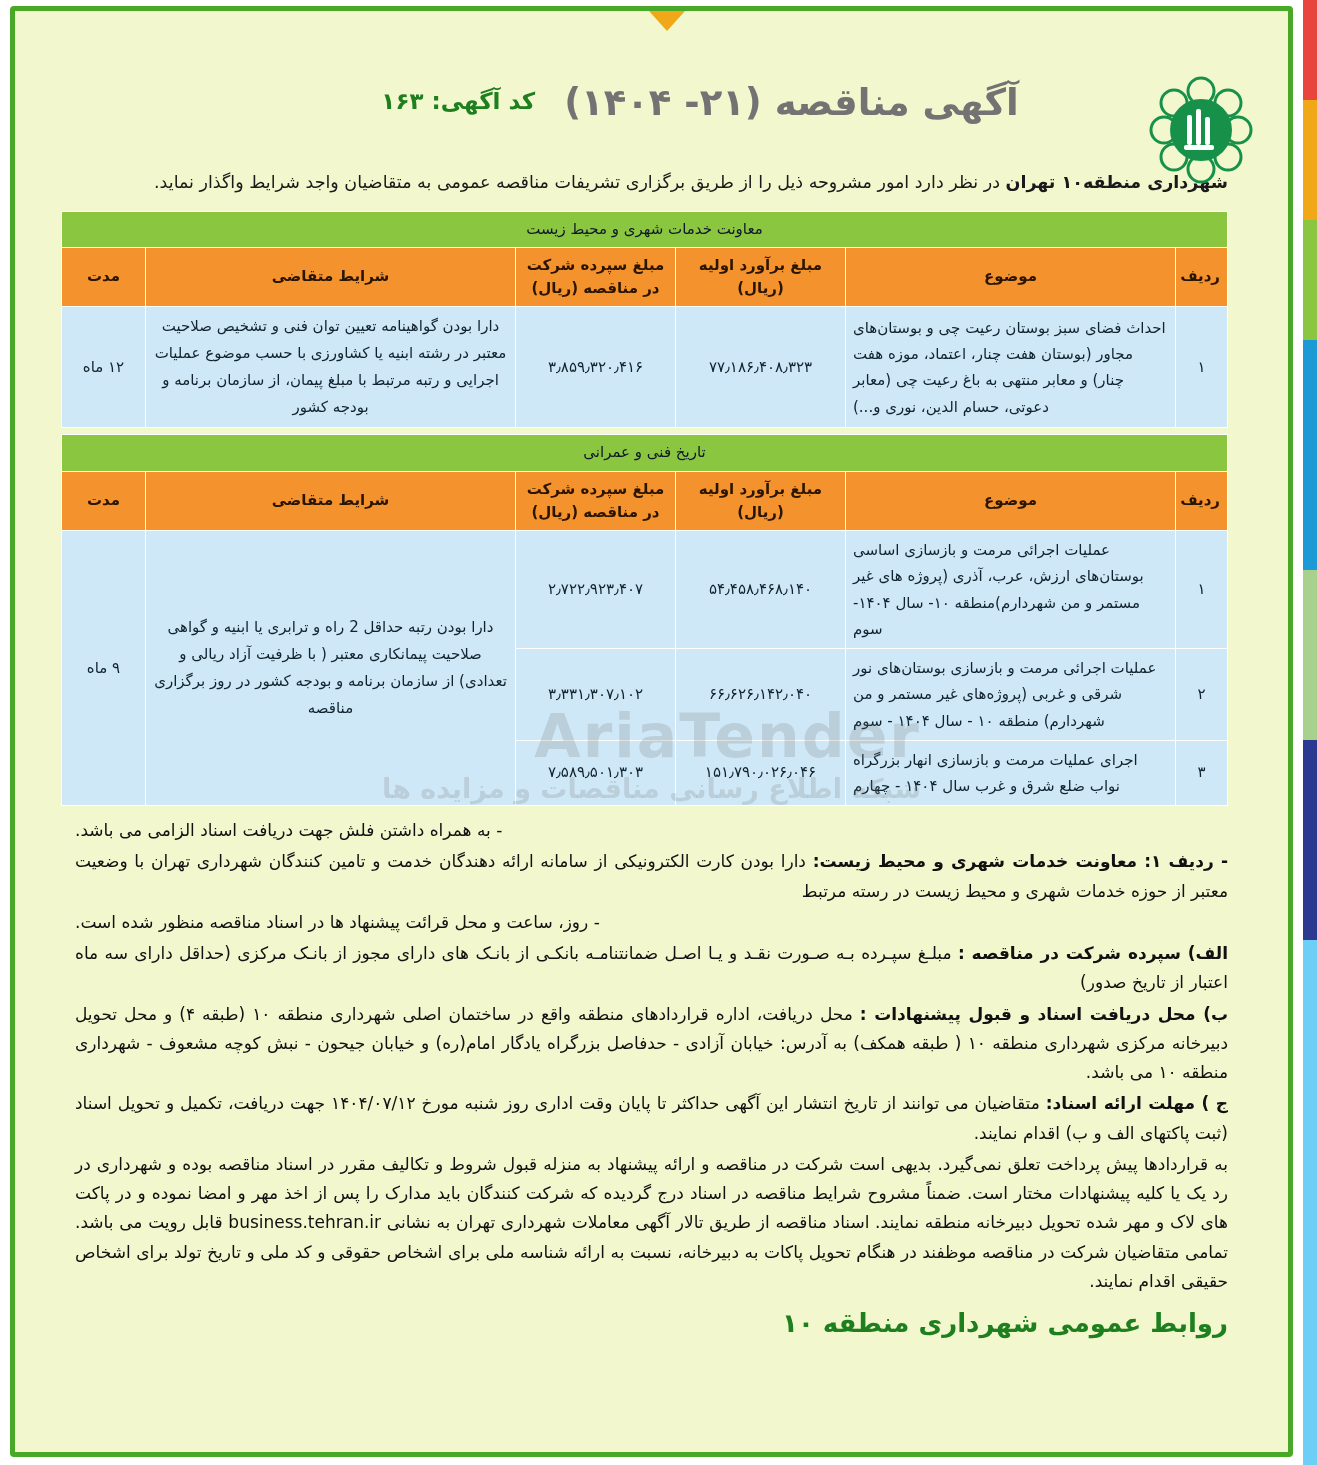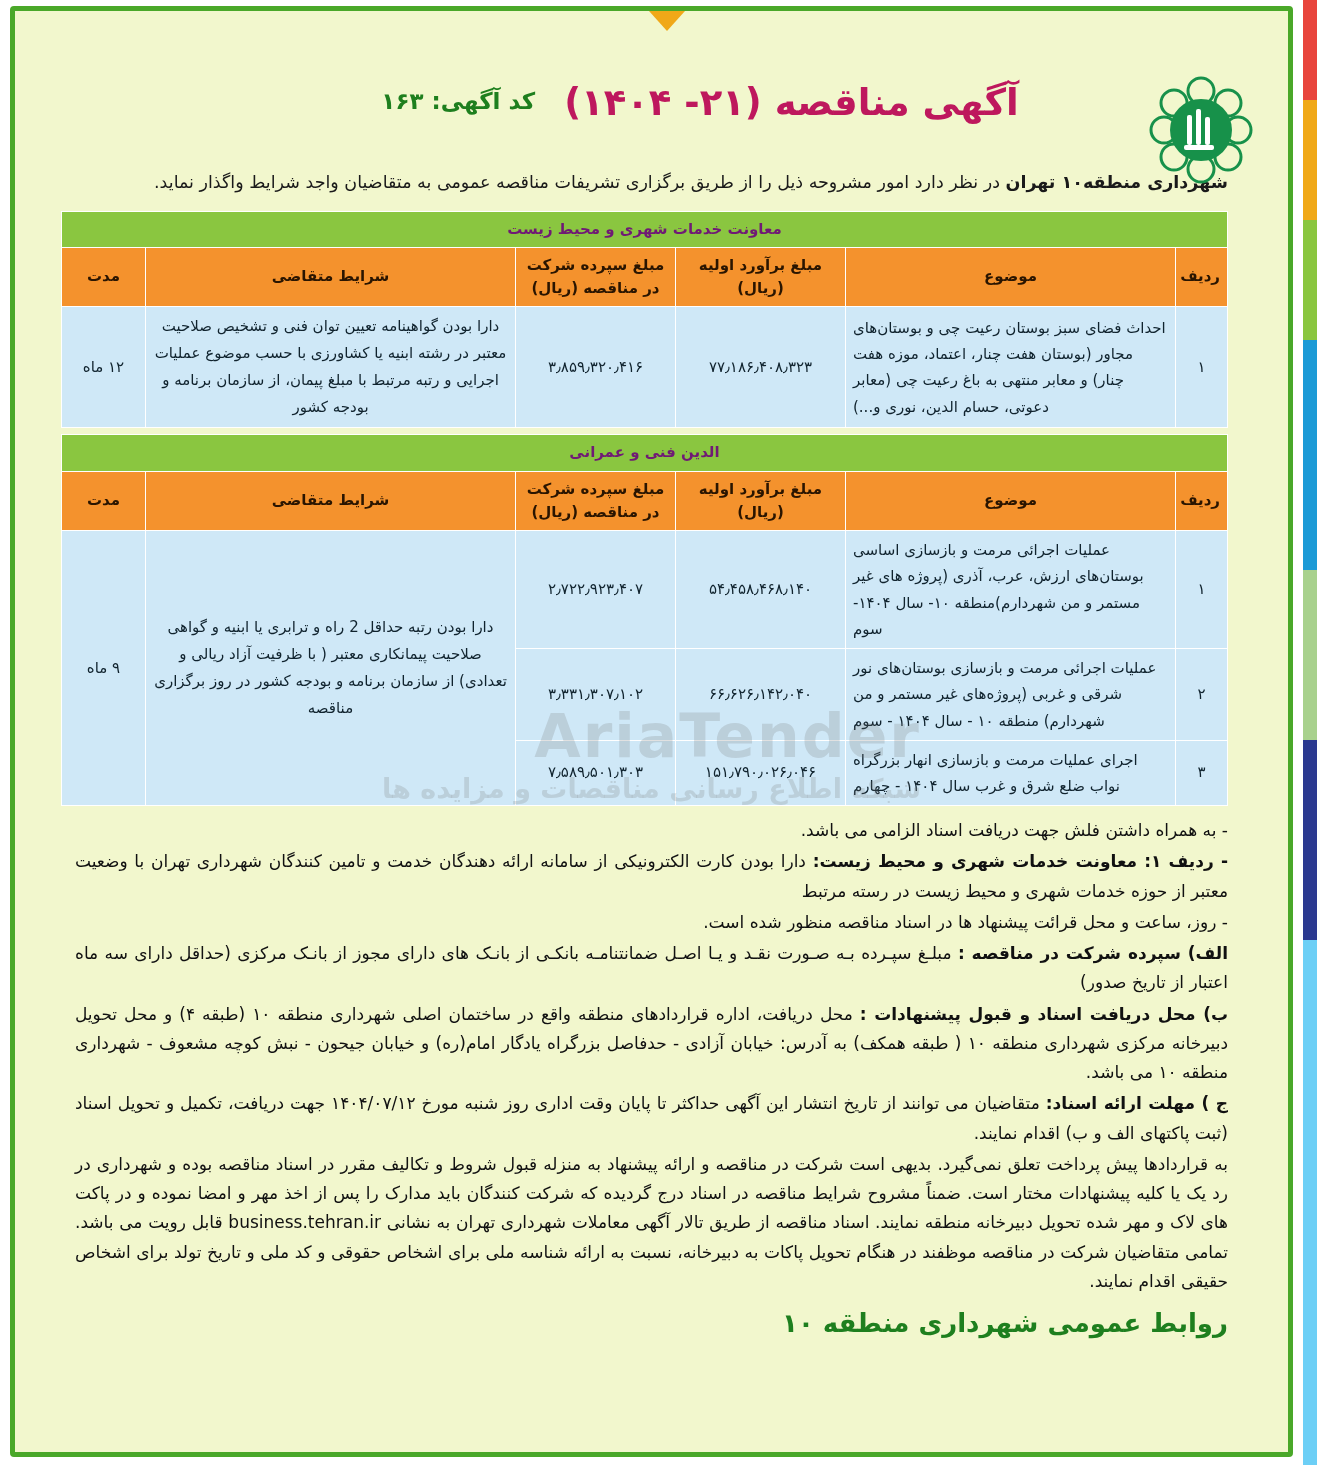--- a/index.html
+++ b/index.html
@@ -65,21 +65,21 @@
   }
   .title-wrap {
     position: absolute;
     right: 160px; top: 48px;
     width: 800px;
     text-align: center;
     direction: rtl;
   }
   .main-title {
     display: inline-block;
-    color: #be185d;
+    color: #737373;
     font-size: 37px;
     font-weight: bold;
     letter-spacing: 0;
     vertical-align: middle;
   }
   .code-title {
     display: inline-block;
     color: #1e7f1e;
     font-size: 23px;
     font-weight: bold;
@@ -117,22 +117,22 @@
   table.t td, table.t th {
     border: 1px solid #ffffff;
     padding: 6px 7px;
     font-size: 15px;
     vertical-align: middle;
     text-align: center;
     line-height: 1.55;
   }
   .sec-head td {
     background: #8ac640;
-    color: #701a75;
-    font-weight: bold;
+    color: #0f172a;
+    font-weight: normal;
     font-size: 19px;
     padding: 9px 0;
     border: 1px solid #ffffff;
   }
   .col-head td {
     background: #f4922d;
     color: #2a1500;
     font-weight: bold;
     font-size: 15.5px;
     padding: 9px 4px;
@@ -164,21 +164,21 @@
   
   .notes {
     margin: 10px 60px 0 60px;
     direction: rtl;
     font-size: 17px;
     line-height: 1.72;
     color: #111;
     text-align: justify;
   }
   .notes p { margin: 0 0 2px 0; }
-  .notes .ctr { text-align: right; }
+  .notes .ctr { text-align: left; }
   .notes b { font-weight: bold; }
   .notes .lead { font-weight: bold; }
 
   .footer {
     margin: 12px 60px 0 0;
     direction: rtl;
     text-align: right;
     color: #1e7f1e;
     font-weight: bold;
     font-size: 26px;
@@ -284,21 +284,21 @@
         <colgroup>
           <col class="c-radif">
             <col class="c-mozoo">
             <col class="c-bara">
             <col class="c-sepor">
             <col class="c-sharayet">
             <col class="c-modat">
         </colgroup>
         <tbody>
           <tr class="sec-head">
-            <td colspan="6">الدین فنی و عمرانی</td>
+            <td colspan="6">تاریخ فنی و عمرانی</td>
           </tr>
           <tr class="col-head">
             <td>ردیف</td>
             <td>موضوع</td>
             <td>مبلغ برآورد اولیه (ریال)</td>
             <td>مبلغ سپرده شرکت در مناقصه (ریال)</td>
             <td>شرایط متقاضی</td>
             <td>مدت</td>
           </tr>
           <tr class="body-row">

